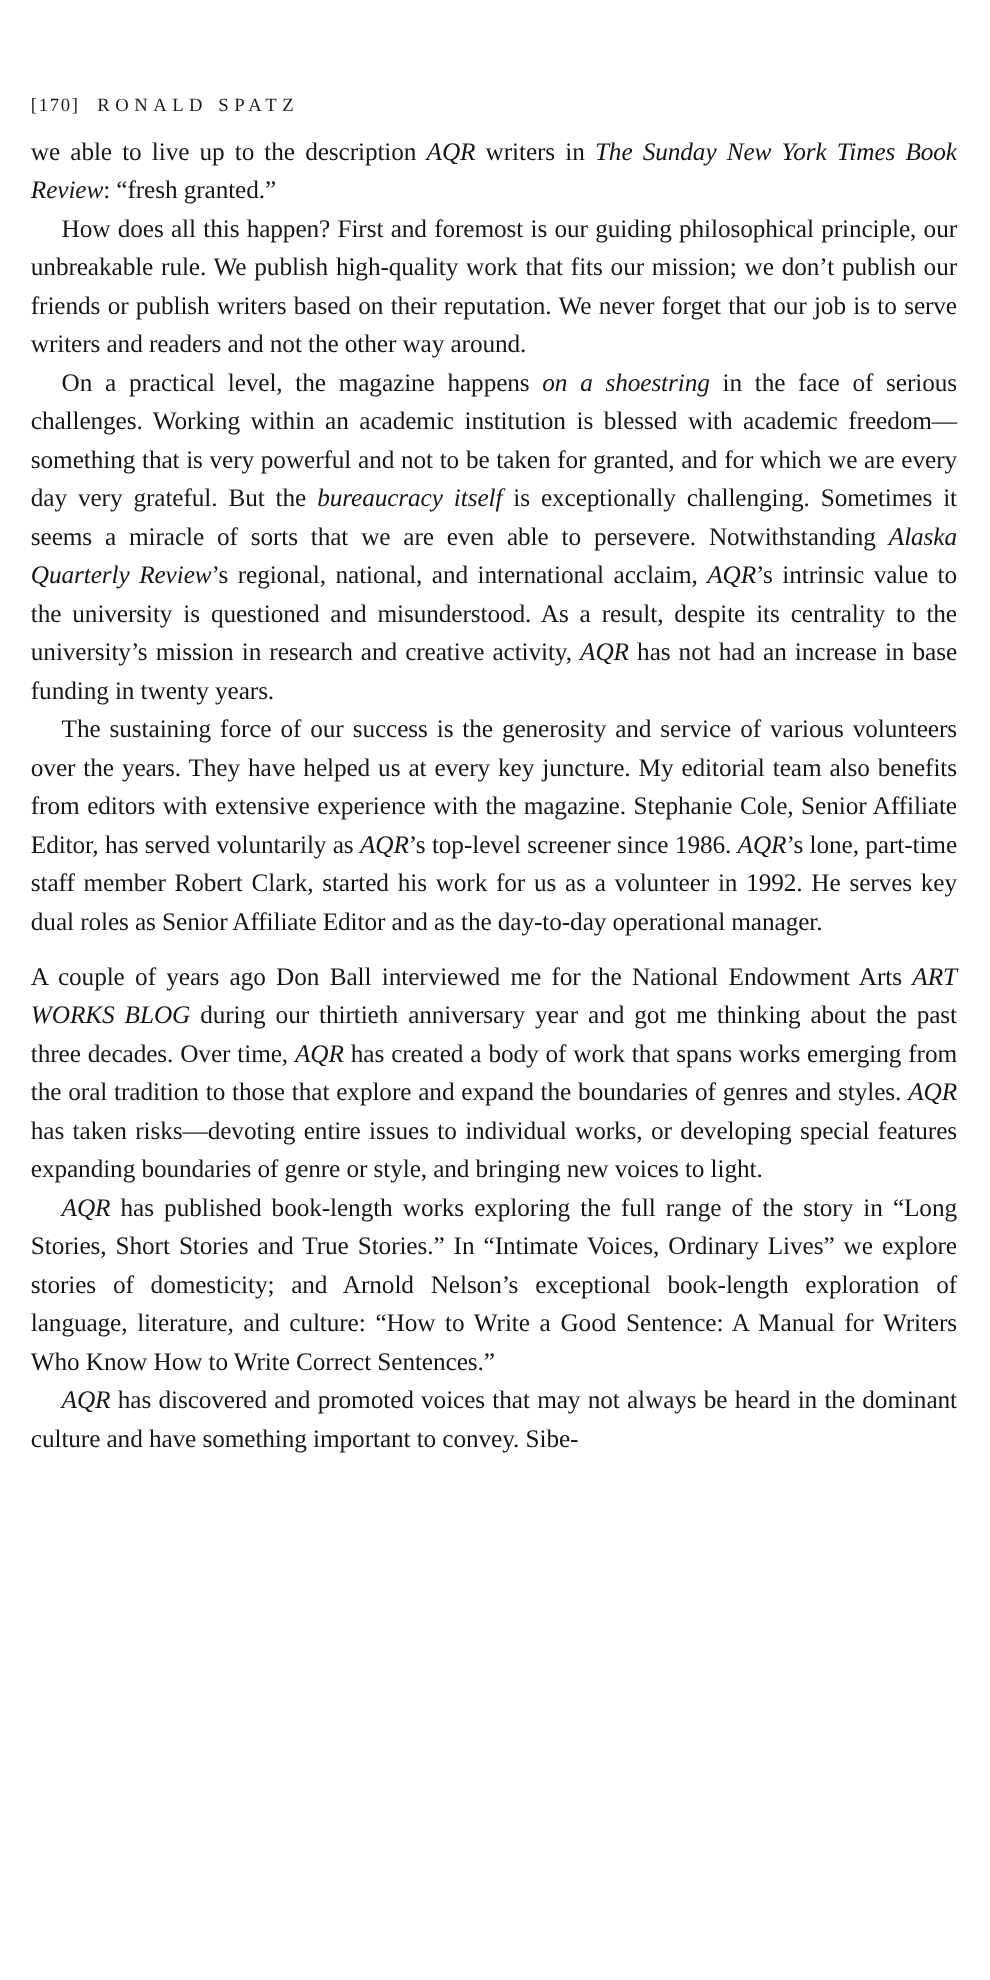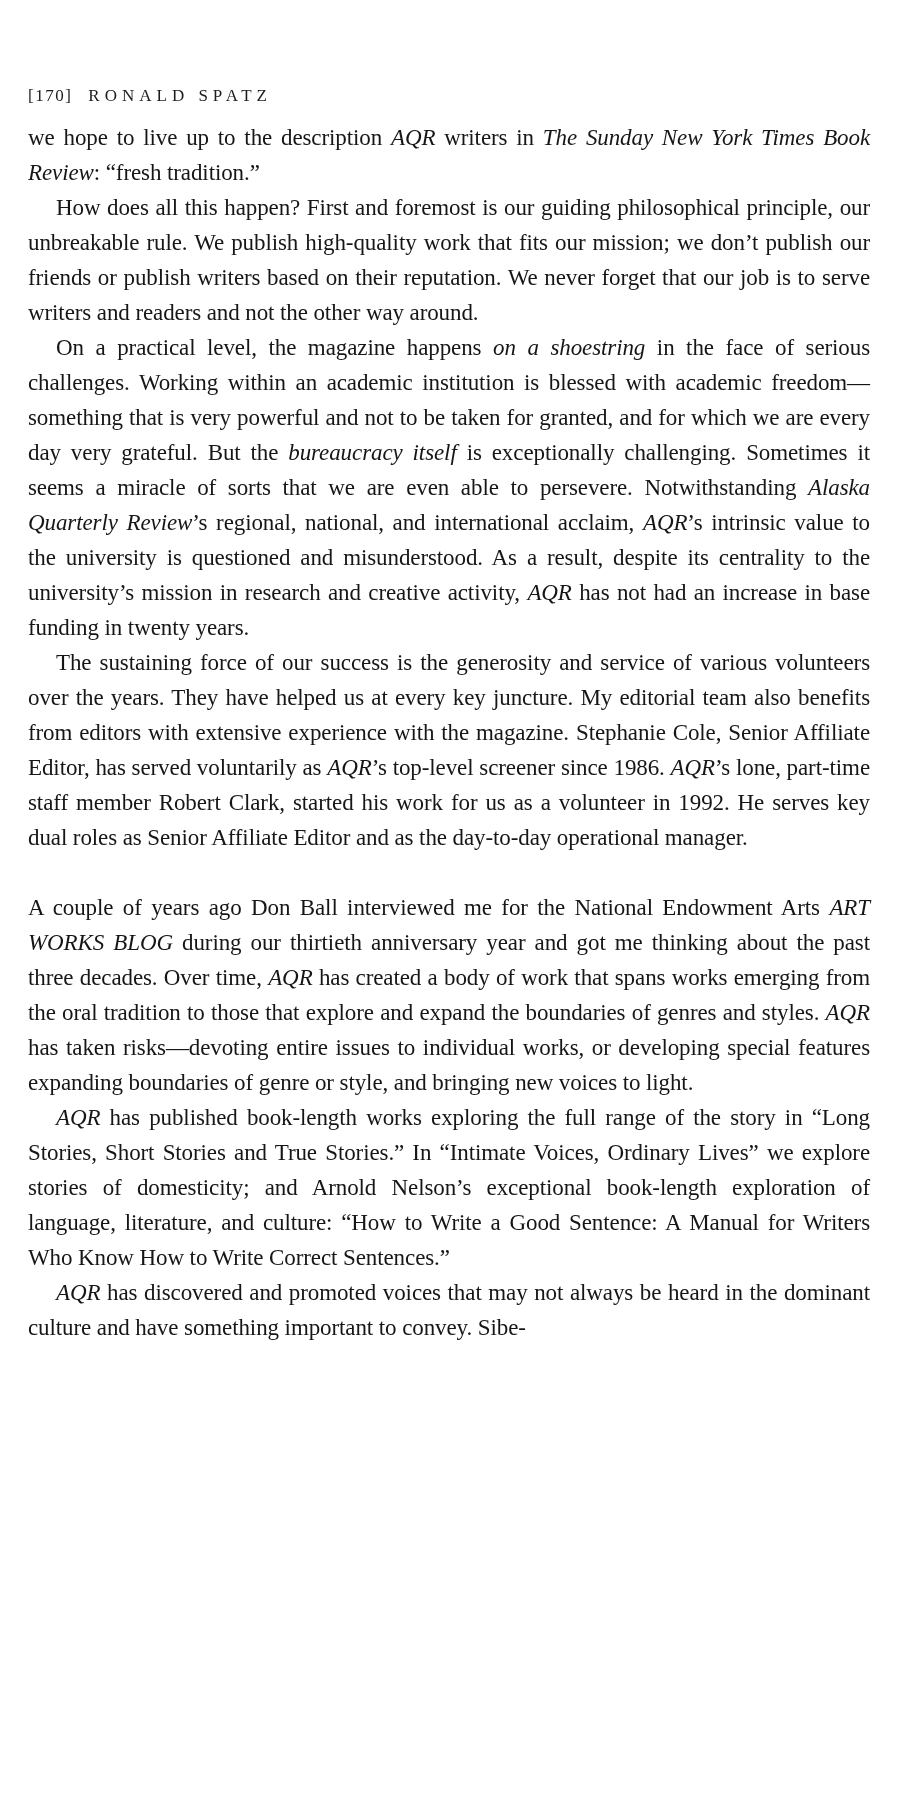--- a/index.html
+++ b/index.html
@@ -44,34 +44,34 @@
     margin: 0;
     padding: 0;
   }
   .page-body p.indent {
     text-indent: 28px;
   }
   .page-body p.noindent {
     text-indent: 0;
   }
   .page-body p.break-before {
-    margin-top: 35px;
+    margin-top: 15px;
   }
   .page-body em {
   }
 </style>
 </head>
 <body>
 
 <div class="page">
   <div class="running-head">
     <span class="folio">[170]</span><span class="author">RONALD SPATZ</span>
   </div>
   <div class="page-body">
-      <p class="noindent"><span>we hope to live up to the description </span><em>AQR</em><span> writers in </span><em>The Sunday New York Times Book Review</em><span>: “fresh tradition.”</span></p>
+      <p class="noindent"><span>we able to live up to the description </span><em>AQR</em><span> writers in </span><em>The Sunday New York Times Book Review</em><span>: “fresh granted.”</span></p>
       <p class="indent"><span>How does all this happen? First and foremost is our guiding philosophical principle, our unbreakable rule. We publish high-quality work that fits our mission; we don’t publish our friends or publish writers based on their reputation. We never forget that our job is to serve writers and readers and not the other way around.</span></p>
       <p class="indent"><span>On a practical level, the magazine happens </span><em>on a shoestring</em><span> in the face of serious challenges. Working within an academic institution is blessed with academic freedom—something that is very powerful and not to be taken for granted, and for which we are every day very grateful. But the </span><em>bureaucracy itself</em><span> is exceptionally challenging. Sometimes it seems a miracle of sorts that we are even able to persevere. Notwithstanding </span><em>Alaska Quarterly Review</em><span>’s regional, national, and international acclaim, </span><em>AQR</em><span>’s intrinsic value to the university is questioned and misunderstood. As a result, despite its centrality to the university’s mission in research and creative activity, </span><em>AQR</em><span> has not had an increase in base funding in twenty years.</span></p>
       <p class="indent"><span>The sustaining force of our success is the generosity and service of various volunteers over the years. They have helped us at every key juncture. My editorial team also benefits from editors with extensive experience with the magazine. Stephanie Cole, Senior Affiliate Editor, has served voluntarily as </span><em>AQR</em><span>’s top-level screener since 1986. </span><em>AQR</em><span>’s lone, part-time staff member Robert Clark, started his work for us as a volunteer in 1992. He serves key dual roles as Senior Affiliate Editor and as the day-to-day operational manager.</span></p>
       <p class="noindent break-before"><span>A couple of years ago Don Ball interviewed me for the National Endowment Arts </span><em>ART WORKS BLOG</em><span> during our thirtieth anniversary year and got me thinking about the past three decades. Over time, </span><em>AQR</em><span> has created a body of work that spans works emerging from the oral tradition to those that explore and expand the boundaries of genres and styles. </span><em>AQR</em><span> has taken risks—devoting entire issues to individual works, or developing special features expanding boundaries of genre or style, and bringing new voices to light.</span></p>
       <p class="indent"><em>AQR</em><span> has published book-length works exploring the full range of the story in “Long Stories, Short Stories and True Stories.” In “Intimate Voices, Ordinary Lives” we explore stories of domesticity; and Arnold Nelson’s exceptional book-length exploration of language, literature, and culture: “How to Write a Good Sentence: A Manual for Writers Who Know How to Write Correct Sentences.”</span></p>
       <p class="indent"><em>AQR</em><span> has discovered and promoted voices that may not always be heard in the dominant culture and have something important to convey. Sibe-</span></p>
     </div>
 </div>
 
 </body></html>

